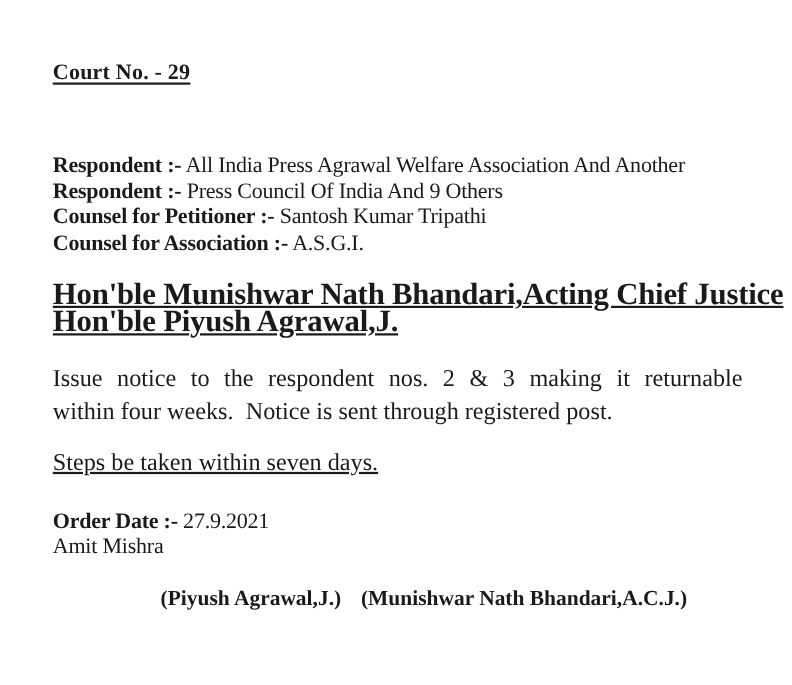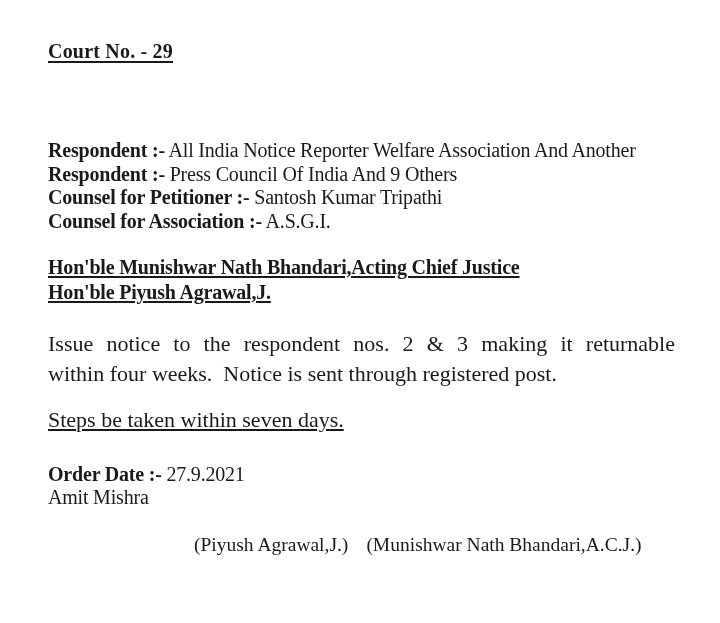--- a/index.html
+++ b/index.html
@@ -13,42 +13,42 @@
     height: 623px;
     background: #ffffff;
     font-family: "Liberation Serif", "DejaVu Serif", serif;
     color: #1a1a1a;
     overflow: hidden;
   }
   .abs { position: absolute; left: 48px; }
   .b { font-weight: bold; }
 
   .court-no {
-    top: 40px;
+    top: 55px;
     font-size: 20px;
     font-weight: bold;
     text-decoration: underline;
     text-decoration-thickness: 2px;
     text-underline-offset: 3px;
     letter-spacing: 0.2px;
   }
   .case-line {
     top: 90px;
     font-size: 20px;
   }
   .parties {
     top: 139px;
     font-size: 20px;
     line-height: 23.5px;
     letter-spacing: -0.2px;
     width: 660px;
   }
   .bench {
     top: 255px;
-    font-size: 20px;
+    font-size: 28px;
     line-height: 25px;
     font-weight: bold;
     letter-spacing: -0.2px;
   }
   .bench .line {
     text-decoration: underline;
     text-decoration-thickness: 2px;
     text-underline-offset: 2px;
   }
   .order-body {
@@ -72,38 +72,37 @@
   .order-meta {
     top: 463px;
     font-size: 20px;
     line-height: 22.5px;
     letter-spacing: -0.2px;
   }
   .signatures {
     top: 534px;
     left: 146px;
     font-size: 19.5px;
-    font-weight: normal;
-    margin-left: 48px;
+    font-weight: bold;
   }
   .signatures .sig { display: inline-block; }
   .signatures .sig + .sig { margin-left: 18px; }
 </style>
 </head>
 <body>
 
 <div class="page">
 
   <div class="abs court-no">Court No. - 29</div>
 
 
   <div class="abs parties">
     <div class="line">
       <span class="b">Respondent :-</span>
-      <span>All India Notice Reporter Welfare Association And Another</span>
+      <span>All India Press Agrawal Welfare Association And Another</span>
     </div>
     <div class="line">
       <span class="b">Respondent :-</span>
       <span>Press Council Of India And 9 Others</span>
     </div>
     <div class="line">
       <span class="b">Counsel for Petitioner :-</span>
       <span>Santosh Kumar Tripathi</span>
     </div>
     <div class="line">

